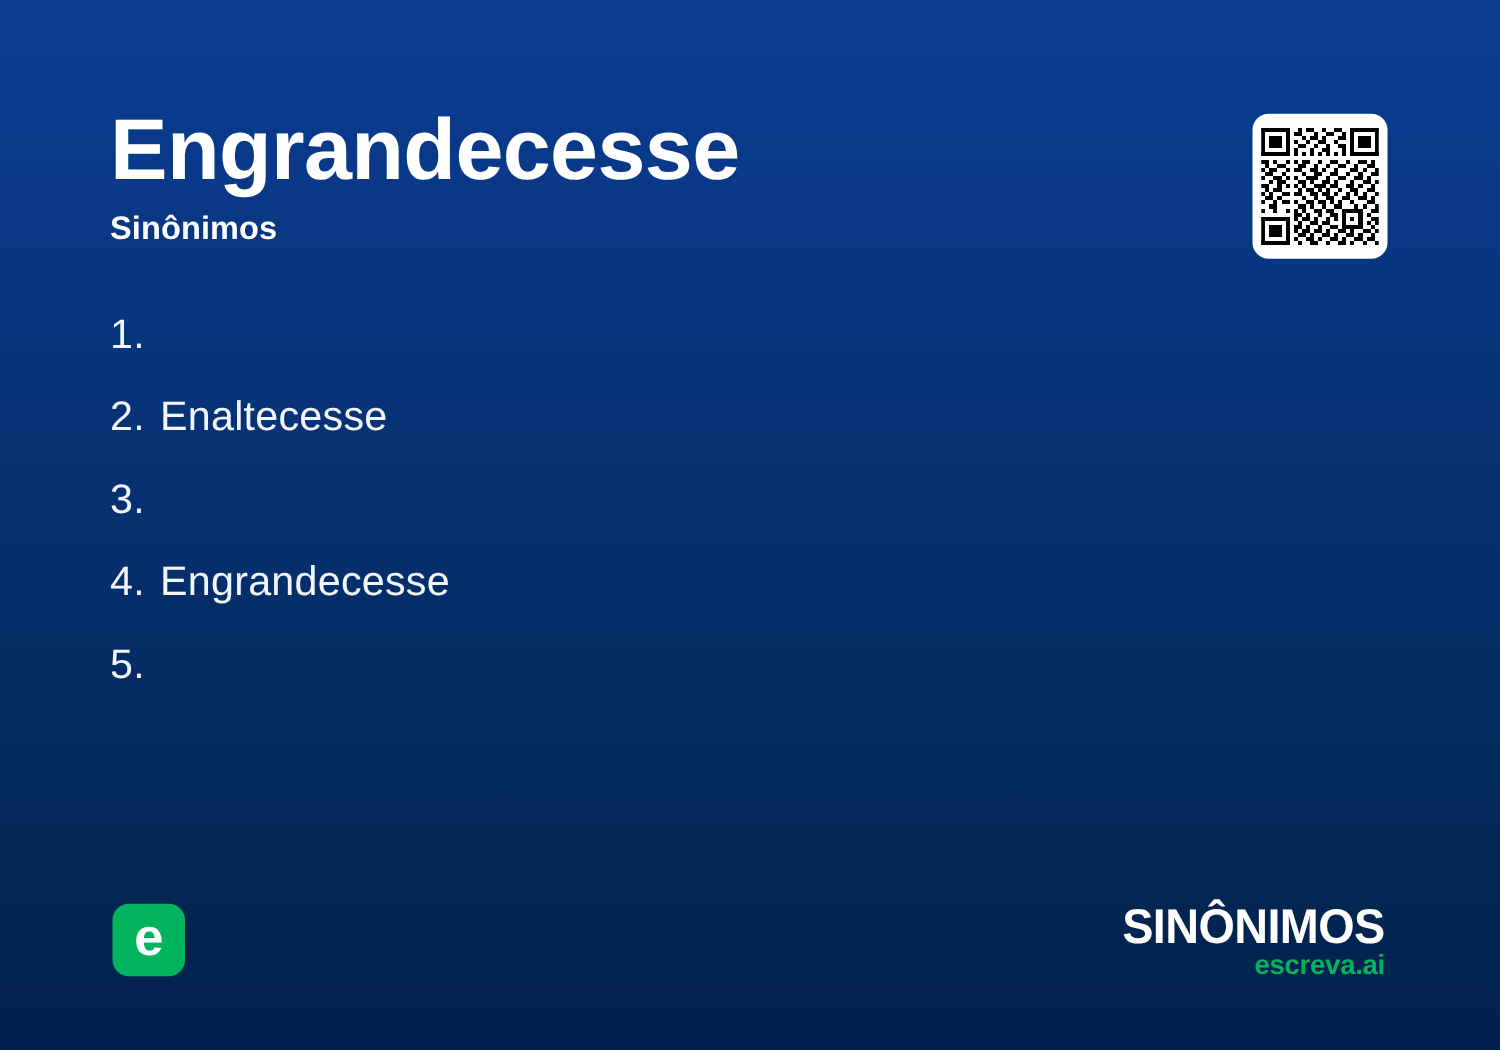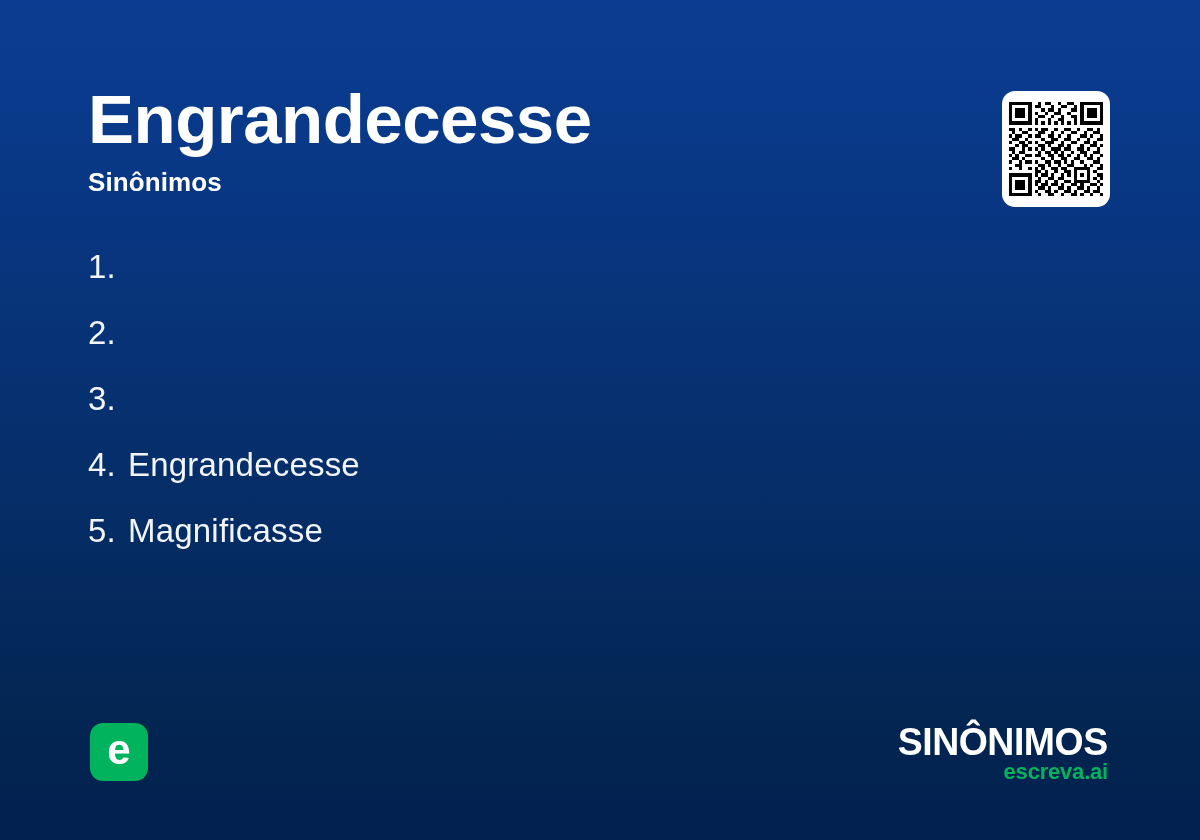--- a/index.html
+++ b/index.html
@@ -161,31 +161,31 @@
     <div class="title">Engrandecesse</div>
     <div class="subtitle">Sinônimos</div>
   </div>
 
   <ul class="syn-list">
     <li class="syn-item">
       <span class="syn-index">1.</span>
     </li>
     <li class="syn-item">
       <span class="syn-index">2.</span>
+      <span>Enaltecesse</span>
     </li>
     <li class="syn-item">
       <span class="syn-index">3.</span>
     </li>
     <li class="syn-item">
       <span class="syn-index">4.</span>
       <span>Engrandecesse</span>
     </li>
     <li class="syn-item">
       <span class="syn-index">5.</span>
-      <span>Magnificasse</span>
     </li>
   </ul>
 
   <div class="qr-wrap">
     <svg viewBox="0 0 29 29" shape-rendering="crispEdges">
       <rect width="29" height="29" fill="#ffffff"></rect>
       <g fill="#000000">
 
         <rect x="0" y="0" width="7" height="1"></rect>
           <rect x="0" y="6" width="7" height="1"></rect>

